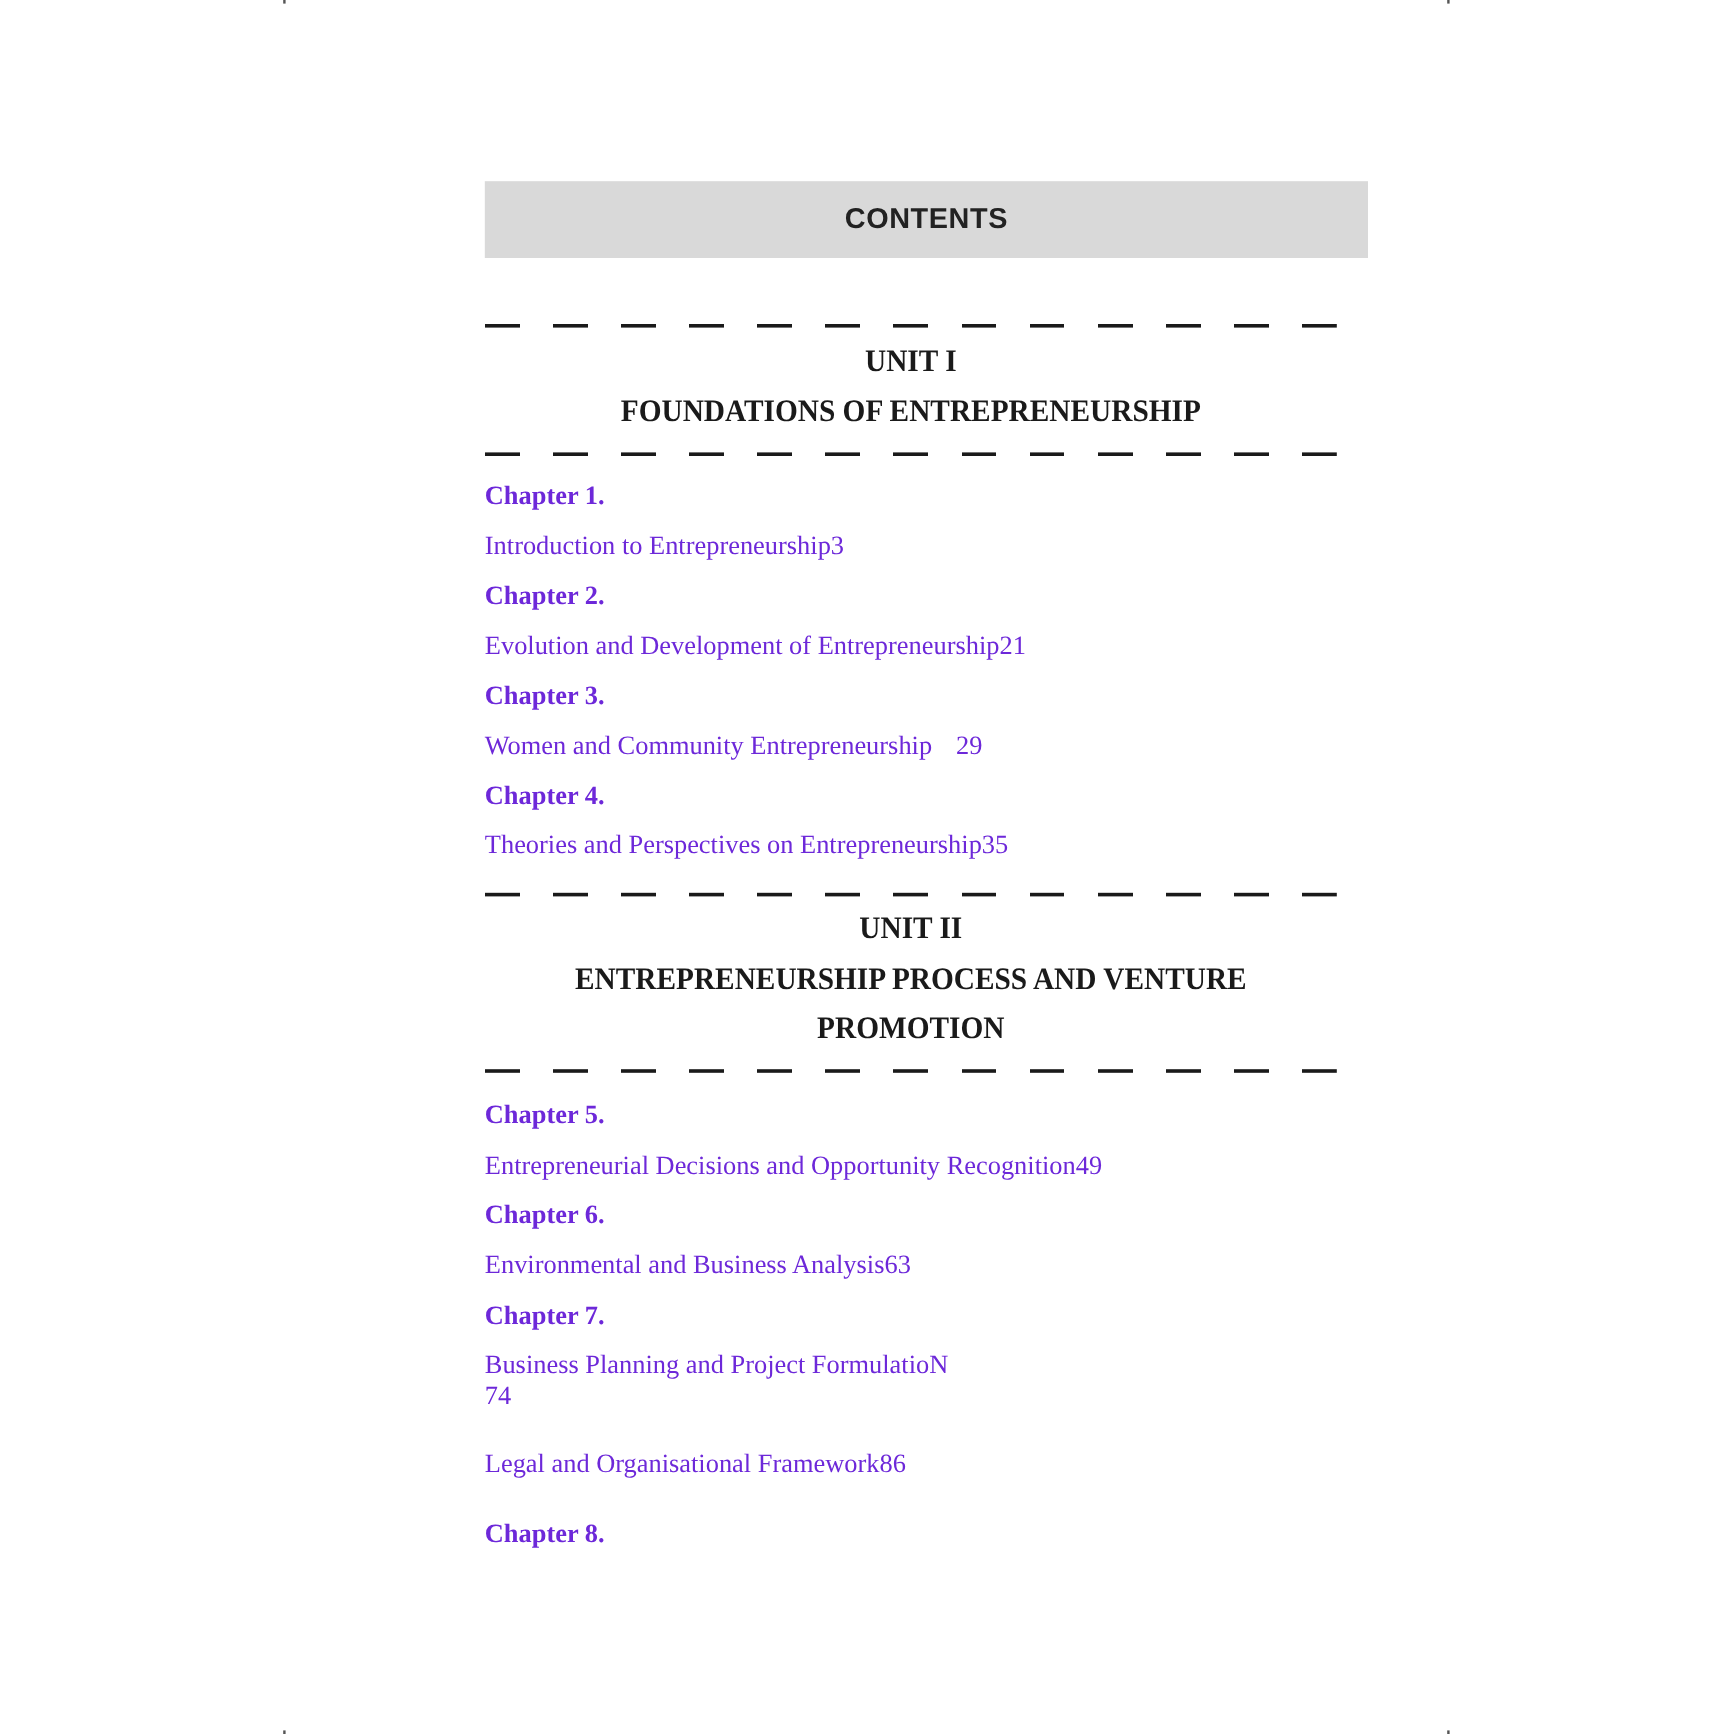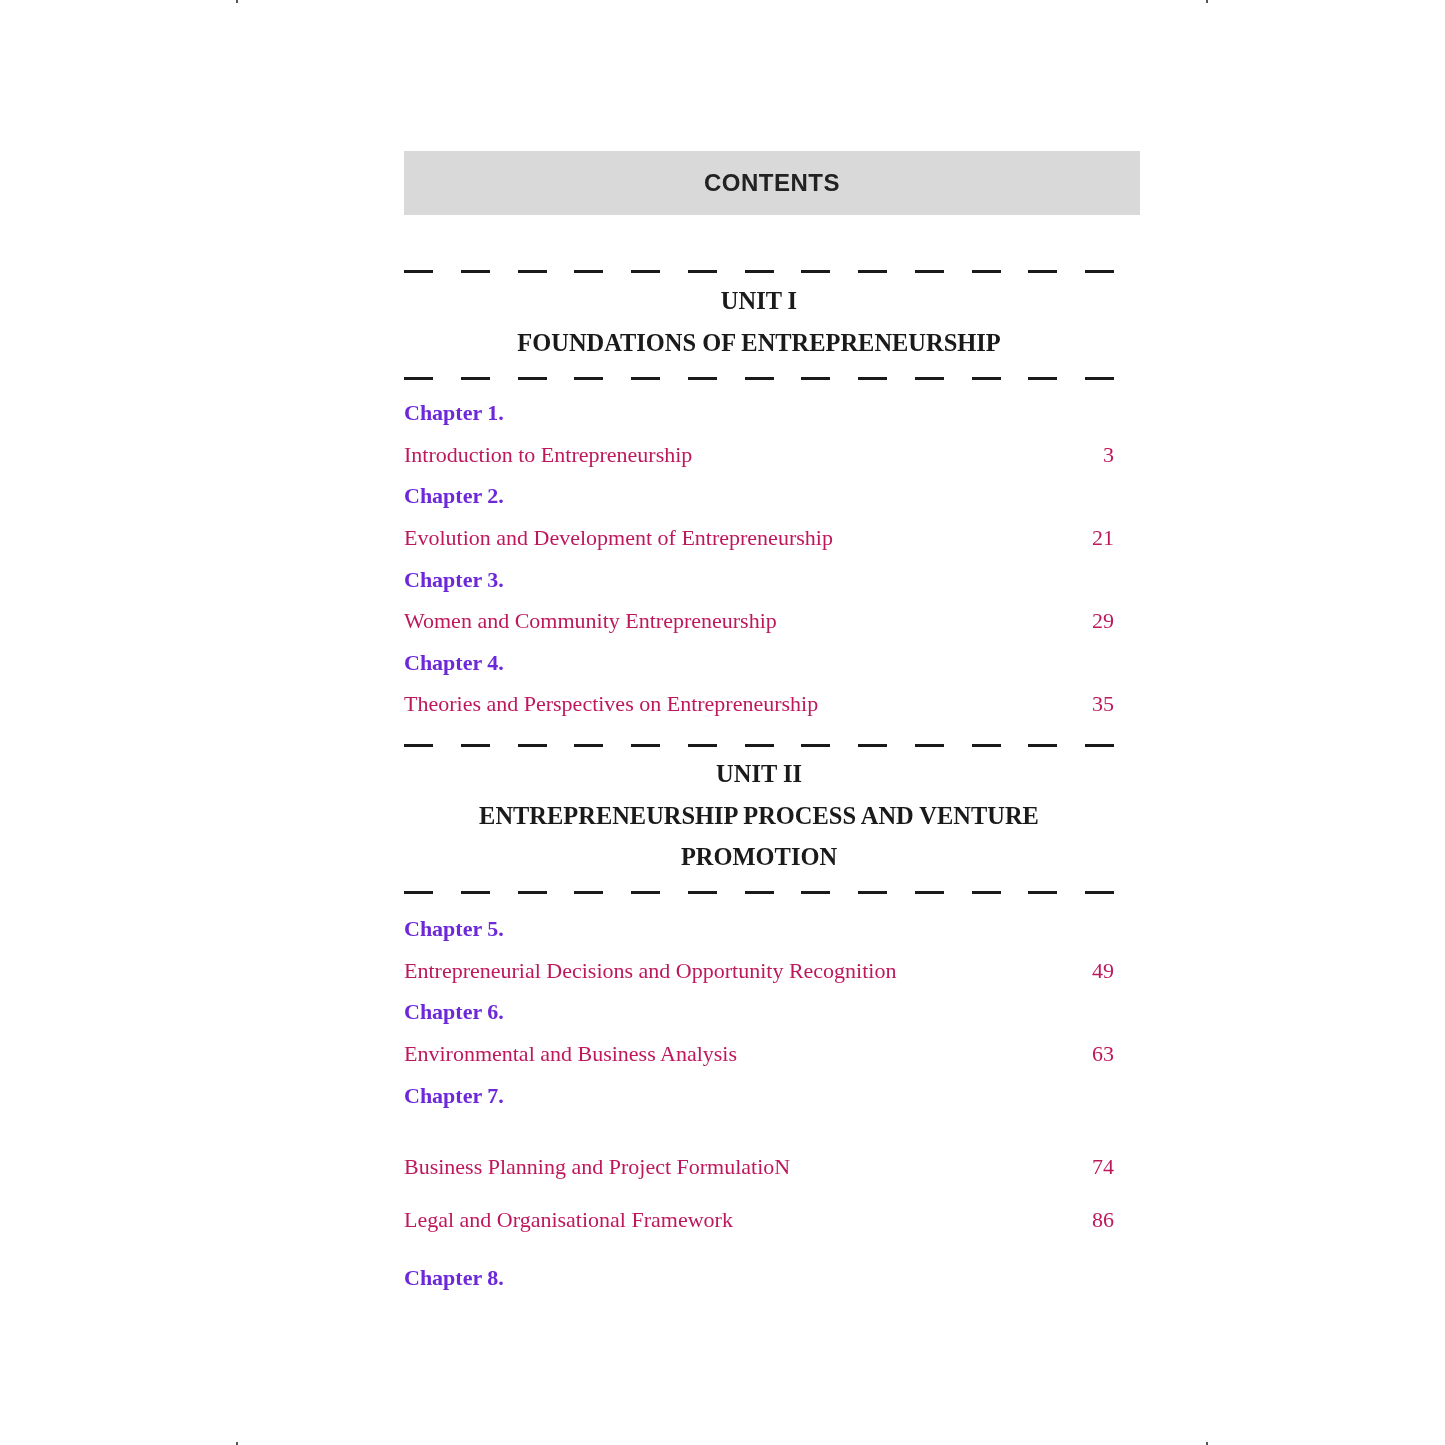--- a/index.html
+++ b/index.html
@@ -23,22 +23,22 @@
   }
   .unit-line {
     position: absolute; left: 0; width: 710px; text-align: center;
     font-weight: 700; font-size: 26px; line-height: 30px; color: #1a1a1a;
     transform: scaleX(0.94); transform-origin: center;
   }
   .ch-label {
     position: absolute; left: 0; font-weight: 700; font-size: 22px; line-height: 26px; color: #6d28d9;
   }
   .ch-row {
-    position: absolute; left: 0; width: 710px; display: flex; justify-content: space-between;
-    font-size: 22px; line-height: 26px; color: #be185d;
+    position: absolute; left: 0; width: 710px; display: flex; 
+    font-size: 22px; line-height: 26px; color: #6d28d9;
   }
   .ch-title, .ch-page { white-space: nowrap; }
 </style>
 </head>
 <body>
 
 <div class="crop-mark" style="left:236px; top:0;"></div>
 <div class="crop-mark" style="left:1206px; top:0;"></div>
 <div class="crop-mark" style="left:236px; top:1442px;"></div>
 <div class="crop-mark" style="left:1206px; top:1442px;"></div>
@@ -60,21 +60,21 @@
     <span class="ch-page">3</span>
   </div>
 
   <div class="ch-label" style="top:332px;">Chapter 2.</div>
   <div class="ch-row" style="top:374px;">
     <span class="ch-title">Evolution and Development of Entrepreneurship</span>
     <span class="ch-page">21</span>
   </div>
 
   <div class="ch-label" style="top:416px;">Chapter 3.</div>
-  <div class="ch-row" style="top:457px;">
+  <div class="ch-row" style="top:457px;gap:20px;">
     <span class="ch-title">Women and Community Entrepreneurship</span>
     <span class="ch-page">29</span>
   </div>
 
   <div class="ch-label" style="top:499px;">Chapter 4.</div>
   <div class="ch-row" style="top:540px;">
     <span class="ch-title">Theories and Perspectives on Entrepreneurship</span>
     <span class="ch-page">35</span>
   </div>
 
@@ -90,21 +90,21 @@
     <span class="ch-page">49</span>
   </div>
 
   <div class="ch-label" style="top:848px;">Chapter 6.</div>
   <div class="ch-row" style="top:890px;">
     <span class="ch-title">Environmental and Business Analysis</span>
     <span class="ch-page">63</span>
   </div>
 
   <div class="ch-label" style="top:932px;">Chapter 7.</div>
-  <div class="ch-row" style="top:1003px;">
+  <div class="ch-row" style="top:973px;flex-direction:column;">
     <span class="ch-title">Business Planning and Project FormulatioN</span>
     <span class="ch-page">74</span>
   </div>
 
   <div class="ch-label" style="top:1074px;margin-top:40px;">Chapter 8.</div>
   <div class="ch-row" style="top:1056px;">
     <span class="ch-title">Legal and Organisational Framework</span>
     <span class="ch-page">86</span>
   </div>
 

